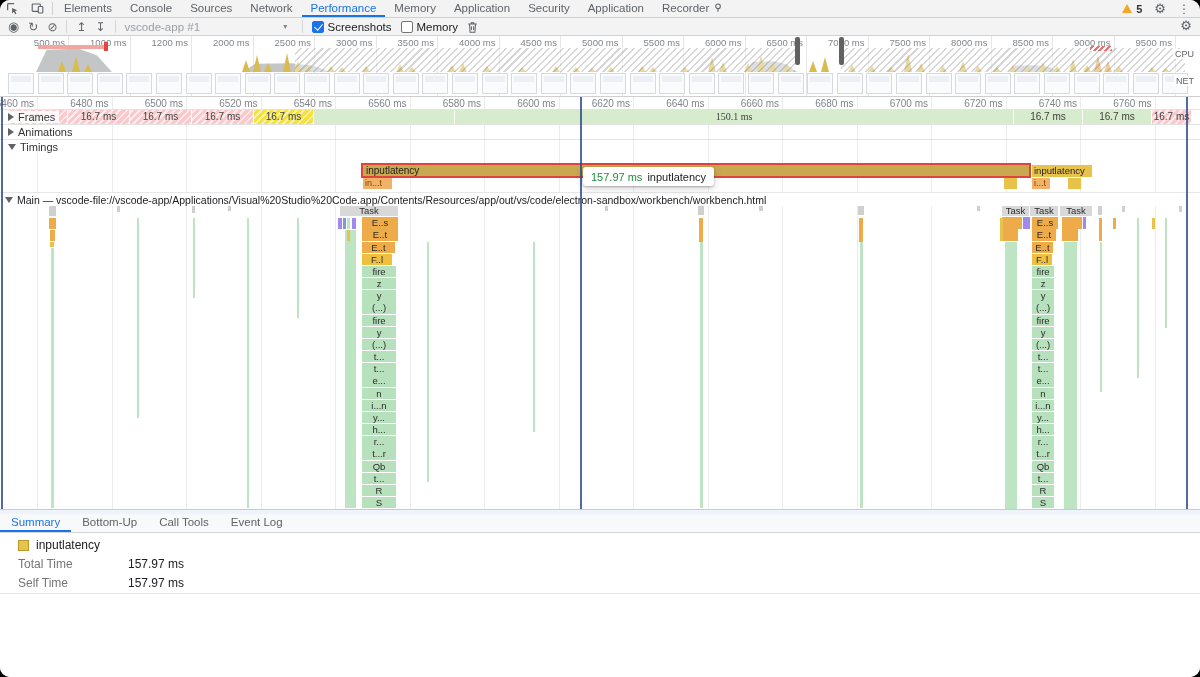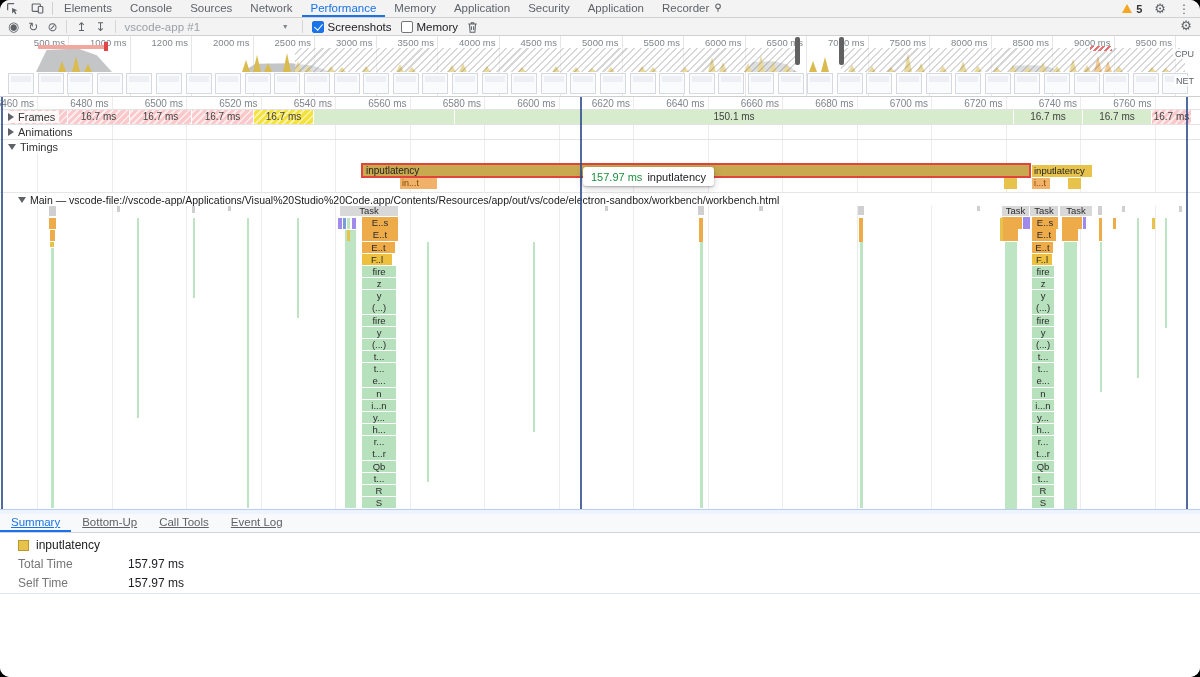--- a/index.html
+++ b/index.html
@@ -62,42 +62,42 @@
   .fr{position:absolute;top:13px;height:14px;font-size:10px;line-height:14px;text-align:center;color:#424242;
     border-right:1px solid #fff;box-sizing:border-box;overflow:hidden;white-space:nowrap;z-index:1;cursor:pointer;}
   .fr-red{background-color:#fbc9cb;background-image:repeating-linear-gradient(-45deg,rgba(255,255,255,.65) 0 2px,transparent 2px 5px);}
   .fr-yellow{background-color:#f3e13c;background-image:repeating-linear-gradient(-45deg,rgba(255,255,255,.55) 0 2px,transparent 2px 5px);}
   .fr-green{background-color:#d7ebcd;}
   .chip{position:absolute;display:flex;align-items:center;gap:4px;font-size:11px;color:#333;
     background:rgba(255,255,255,.85);padding:0 4px;z-index:3;white-space:nowrap;}
   .caret-r{width:0;height:0;border-top:4px solid transparent;border-bottom:4px solid transparent;border-left:6px solid #5f6368;}
   .caret-d{width:0;height:0;border-left:4px solid transparent;border-right:4px solid transparent;border-top:6px solid #5f6368;}
   .main-header{position:absolute;left:0;right:0;top:95px;height:13px;background:#fff;border-top:1px solid #e6e6e6;
-    display:flex;align-items:center;gap:4px;padding-left:18px;font-size:10.5px;color:#202124;z-index:3;white-space:nowrap;overflow:hidden;}
+    display:flex;align-items:center;gap:4px;padding-left:5px;font-size:10.5px;color:#202124;z-index:3;white-space:nowrap;overflow:hidden;}
   .tbar{position:absolute;box-sizing:border-box;overflow:hidden;white-space:nowrap;z-index:1;cursor:pointer;}
   .tim-main{background:#c9a94f;border:2px solid #e0443a;font-size:10px;line-height:12px;color:#1d1d1d;padding-left:3px;}
   .tim-yellow{background:#e7c34c;font-size:9.5px;line-height:12px;color:#222;padding-left:2px;}
   .tim-orange{background:#f2b168;font-size:9px;line-height:11px;color:#7c4a00;padding-left:2px;}
   .tim-marker{background:#e7c34c;}
   .tooltip{position:absolute;z-index:9;display:flex;align-items:center;gap:5px;height:19px;padding:0 8px;
     background:#fff;border-radius:3px;box-shadow:0 1px 2px rgba(0,0,0,.25),0 2px 8px rgba(0,0,0,.18);font-size:11px;white-space:nowrap;}
   .tt-time{color:#1e8e3e;} .tt-label{color:#202124;}
   .fbar{position:absolute;box-sizing:border-box;overflow:hidden;white-space:nowrap;text-align:center;
     font-size:9.5px;line-height:11px;color:#2b2b2b;z-index:1;cursor:pointer;}
   .f-task{background:#d8d8d8;} .f-or{background:#eeab49;} .f-or2{background:#edc13f;}
   .f-gr{background:#b7e0bd;}
   .sl-gray{background:#cfcfcf;} .sl-orange{background:#eeab49;} .sl-yellow{background:#e7c34c;}
   .sl-green{background:#bde4c3;} .sl-purple{background:#a08bec;} .sl-blue{background:#7b9bd9;}
   .sliver{position:absolute;z-index:1;}
   .vline{position:absolute;top:0;bottom:0;width:2px;background:#33508f;opacity:.85;z-index:5;}
   
   .splitter{height:4px;background:#eef4fd;border-top:1px solid #b9cdf0;cursor:row-resize;}
   .bottombar{height:18px;background:#f8f9fa;border-bottom:1px solid #d0d4d9;display:flex;align-items:stretch;
     font-size:11.5px;color:#5f6368;}
-  .btab{display:flex;align-items:center;padding:0 11px;cursor:pointer;border-bottom:2px solid transparent;box-sizing:border-box;text-decoration:underline;}
+  .btab{display:flex;align-items:center;padding:0 11px;cursor:pointer;border-bottom:2px solid transparent;box-sizing:border-box;}
   .btab.active{color:#1a73e8;border-bottom-color:#1a73e8;}
   .summary{position:relative;height:60px;border-bottom:1px solid #dbe7f8;background:#fff;font-size:12px;}
   .sum-legend{position:absolute;left:18px;top:5px;display:flex;align-items:center;gap:7px;color:#202124;}
   .sum-swatch{width:11px;height:11px;background:#e7c34c;border:1px solid #b9992f;box-sizing:border-box;}
   .sum-row{position:absolute;left:18px;display:flex;}
   .sum-row .lab{width:110px;color:#757575;}
   .sum-row .val{color:#202124;}
   .filler{height:100px;background:#fff;}
   svg{display:block;}
 </style>
@@ -380,26 +380,26 @@
       <div class="grid" style="left: 1080px;"></div>
       <div class="ruler-label" style="left: 1015px;">6740 ms</div>
       <div class="grid" style="left: 1154.5px;"></div>
       <div class="ruler-label" style="left: 1089.5px;">6760 ms</div>
       <div class="fr fr-red" style="left: 8px; width: 60px;">ms</div>
       <div class="fr fr-red" style="left: 68px; width: 62px;">16.7 ms</div>
       <div class="fr fr-red" style="left: 130px; width: 62px;">16.7 ms</div>
       <div class="fr fr-red" style="left: 192px; width: 62px;">16.7 ms</div>
       <div class="fr fr-yellow" style="left: 254px; width: 60px;">16.7 ms</div>
       <div class="fr fr-green" style="left: 314px; width: 141px;"></div>
-      <div class="fr fr-green" style="left: 455px; width: 559px;">150.1 ms</div>
+      <div class="fr fr-green" style="left: 455px; width: 559px; font-family: Liberation Serif, serif;">150.1 ms</div>
       <div class="fr fr-green" style="left: 1014px; width: 69px;">16.7 ms</div>
       <div class="fr fr-green" style="left: 1083px; width: 69px;">16.7 ms</div>
       <div class="fr fr-red" style="left: 1152px; width: 40px;">16.7 ms</div>
       <div class="tbar tim-main" style="left: 361px; top: 66px; width: 670px; height: 15px;">inputlatency</div>
-      <div class="tbar tim-orange" style="left: 363px; top: 81px; width: 37px; height: 11px; margin-left: 37px;">in...t</div>
+      <div class="tbar tim-orange" style="left: 363px; top: 81px; width: 29px; height: 11px;">in...t</div>
       <div class="tbar tim-yellow" style="left: 1032px; top: 68px; width: 60px; height: 12px;">inputlatency</div>
       <div class="tbar tim-orange" style="left: 1032px; top: 81px; width: 18px; height: 11px;">i...t</div>
       <div class="tbar tim-marker" style="left: 1004px; top: 81px; width: 13px; height: 11px;"></div>
       <div class="tbar tim-marker" style="left: 1068px; top: 81px; width: 13px; height: 11px;"></div>
       <div class="fbar f-task" style="left: 340px; top: 108px; width: 58px; height: 11.4px;">Task</div>
       <div class="fbar f-or" style="left: 362px; top: 120.17px; width: 36px; height: 11.4px;">E..s</div>
       <div class="fbar f-or" style="left: 362px; top: 132.34px; width: 36px; height: 11.4px;">E..t</div>
       <div class="fbar f-or" style="left: 362px; top: 144.51px; width: 33px; height: 11.4px;">E..t</div>
       <div class="fbar f-or2" style="left: 362px; top: 156.68px; width: 30px; height: 11.4px;">F..l</div>
       <div class="fbar f-gr" style="left: 362px; top: 168.85px; width: 34px; height: 11.4px;">fire</div>

